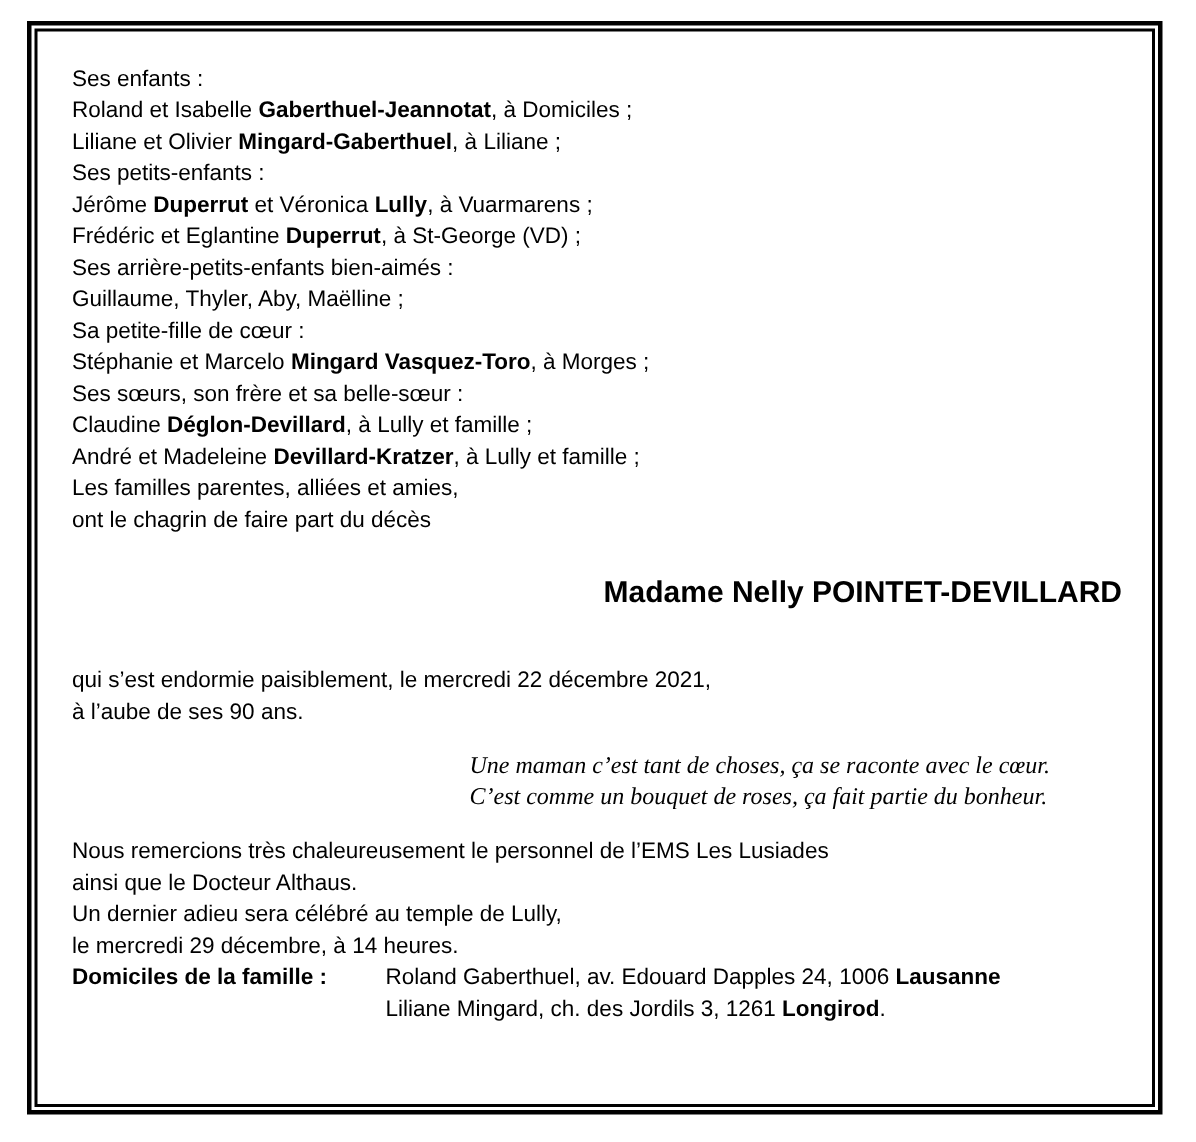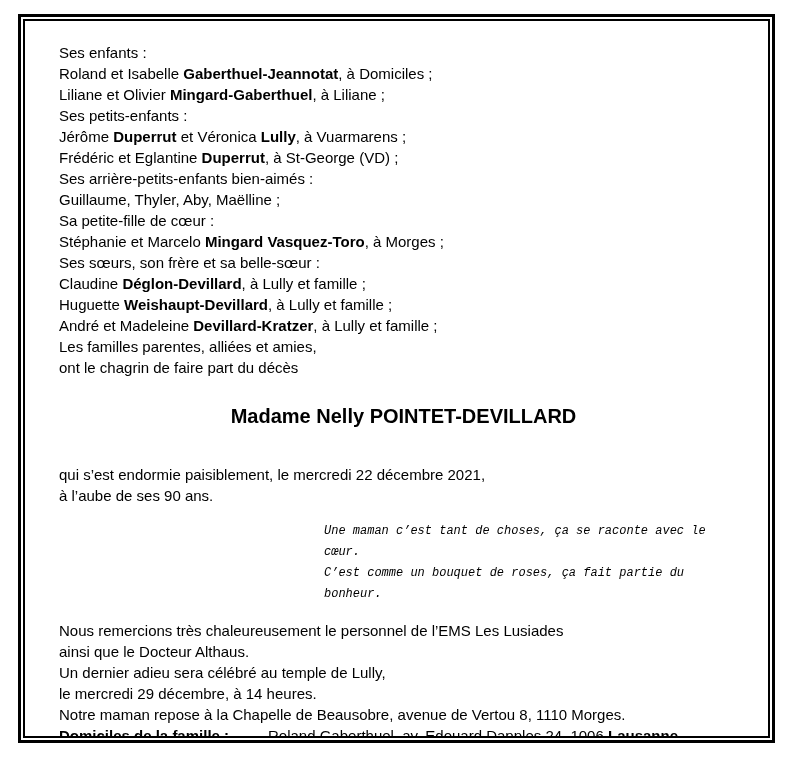--- a/index.html
+++ b/index.html
@@ -26,39 +26,39 @@
     box-sizing: border-box;
     border: 3px solid #000000;
     padding: 2px;
     background: #ffffff;
   }
   .frame-inner {
     width: 100%;
     height: 100%;
     box-sizing: border-box;
     border: 2px solid #000000;
-    padding: 21px 20px 0 34px;
+    padding: 21px 20px 0 23px;
     overflow: hidden;
   }
   .line { white-space: pre-wrap; }
   .b { font-weight: bold; }
   .title {
     margin-top: 26px;
     font-size: 20px;
     line-height: 24px;
     font-weight: bold;
-    text-align: center;
+    text-align: right;
   }
   .death-block { margin-top: 36px; }
   .quote-block {
     margin-top: 15px;
     margin-left: 265px;
-    font-family: Liberation Mono, monospace;
+    font-family: Liberation Serif, serif;
     font-style: italic;
-    font-size: 12px;
+    font-size: 16px;
     line-height: 21px;
   }
   .closing-block { margin-top: 15px; }
   .domicile-row { display: flex; }
   .domicile-label {
     width: 209px;
     flex: 0 0 209px;
     font-weight: bold;
   }
 </style>
@@ -75,21 +75,20 @@
           <div class="line"><span>Liliane et Olivier </span><span class="b">Mingard-Gaberthuel</span><span>, à Liliane ;</span></div>
           <div class="line"><span>Ses petits-enfants :</span></div>
           <div class="line"><span>Jérôme </span><span class="b">Duperrut</span><span> et Véronica </span><span class="b">Lully</span><span>, à Vuarmarens ;</span></div>
           <div class="line"><span>Frédéric et Eglantine </span><span class="b">Duperrut</span><span>, à St-George (VD) ;</span></div>
           <div class="line"><span>Ses arrière-petits-enfants bien-aimés :</span></div>
           <div class="line"><span>Guillaume, Thyler, Aby, Maëlline ;</span></div>
           <div class="line"><span>Sa petite-fille de cœur :</span></div>
           <div class="line"><span>Stéphanie et Marcelo </span><span class="b">Mingard Vasquez-Toro</span><span>, à Morges ;</span></div>
           <div class="line"><span>Ses sœurs, son frère et sa belle-sœur :</span></div>
           <div class="line"><span>Claudine </span><span class="b">Déglon-Devillard</span><span>, à Lully et famille ;</span></div>
-          <div class="line"><span>Huguette </span><span class="b">Weishaupt-Devillard</span><span>, à Lully et famille ;</span></div>
           <div class="line"><span>André et Madeleine </span><span class="b">Devillard-Kratzer</span><span>, à Lully et famille ;</span></div>
           <div class="line"><span>Les familles parentes, alliées et amies,</span></div>
           <div class="line"><span>ont le chagrin de faire part du décès</span></div>
         </div>
 
       <div class="title">Madame Nelly POINTET-DEVILLARD</div>
 
       <div class="death-block">
           <div class="line"><span>qui s’est endormie paisiblement, le mercredi 22 décembre 2021,</span></div>
           <div class="line"><span>à l’aube de ses 90 ans.</span></div>
@@ -99,21 +98,20 @@
           <div class="line"><span>Une maman c’est tant de choses, ça se raconte avec le cœur.</span></div>
           <div class="line"><span>C’est comme un bouquet de roses, ça fait partie du bonheur.</span></div>
         </div>
 
       <div class="closing-block">
         <div>
             <div class="line"><span>Nous remercions très chaleureusement le personnel de l’EMS Les Lusiades</span></div>
             <div class="line"><span>ainsi que le Docteur Althaus.</span></div>
             <div class="line"><span>Un dernier adieu sera célébré au temple de Lully,</span></div>
             <div class="line"><span>le mercredi 29 décembre, à 14 heures.</span></div>
-            <div class="line"><span>Notre maman repose à la Chapelle de Beausobre, avenue de Vertou 8, 1110 Morges.</span></div>
           </div>
 
         <div class="domicile-row">
           <div class="domicile-label">Domiciles de la famille :</div>
           <div class="domicile-entries">
               <div class="line"><span>Roland Gaberthuel, av. Edouard Dapples 24, 1006 </span><span class="b">Lausanne</span></div>
               <div class="line"><span>Liliane Mingard, ch. des Jordils 3, 1261 </span><span class="b">Longirod</span><span>.</span></div>
             </div>
         </div>
       </div>

